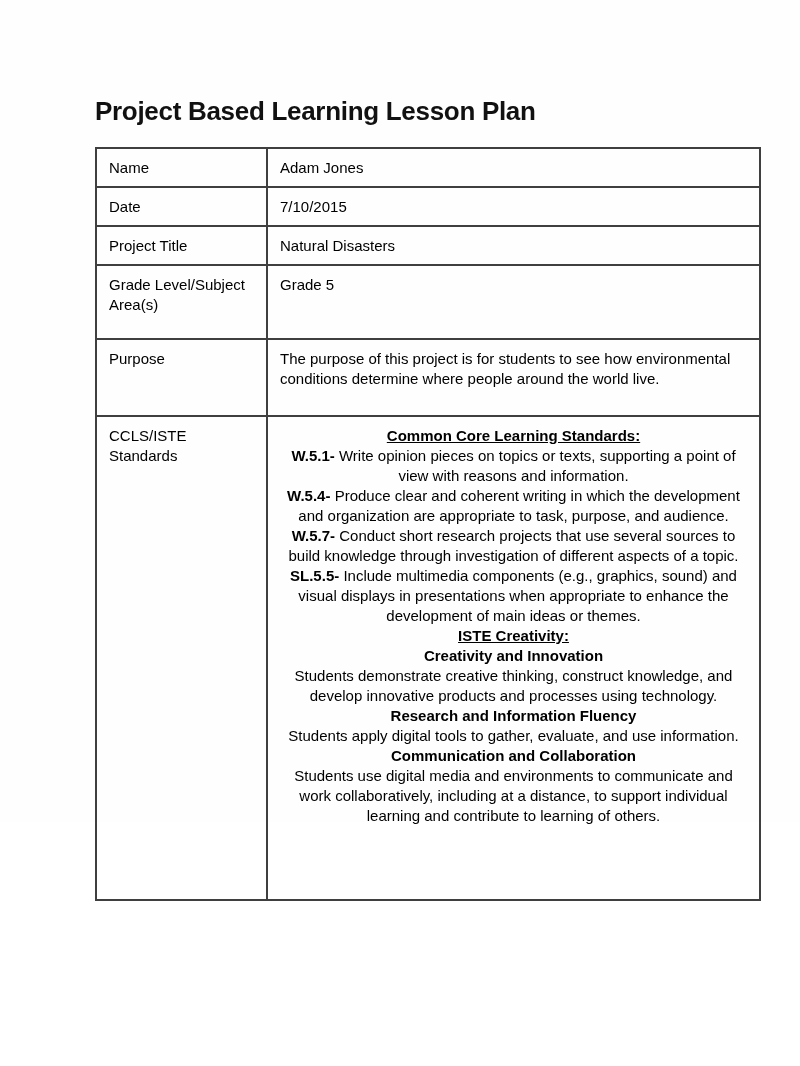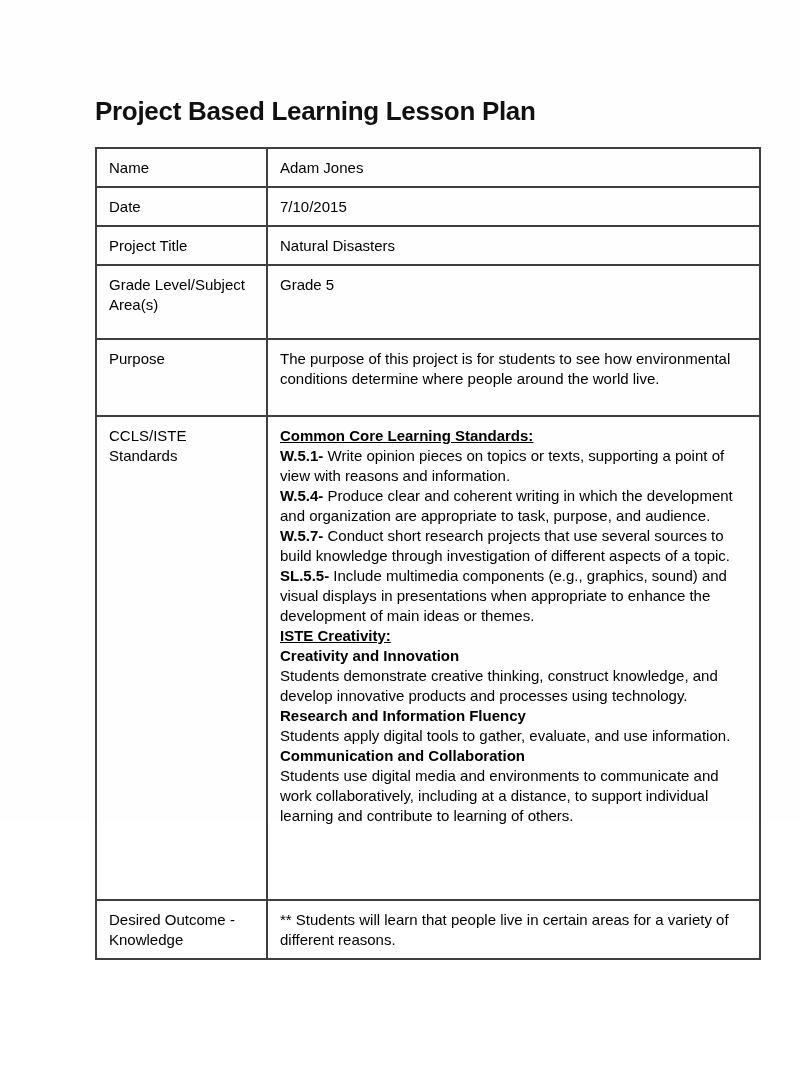--- a/index.html
+++ b/index.html
@@ -50,21 +50,21 @@
   }
   td.label-cell { width: 145px; }
   td.value-cell { width: 467px; }
 
   tr.row-short   td { height: 19px; }   
   tr.row-grade   td { height: 55px; }
   tr.row-purpose td { height: 58px; }
   tr.row-standards td { height: 465px; border-radius: 7px; }
   tr.row-outcome td { height: 40px; }
 
-  .value-cell p { margin: 0; }
+  .value-cell p { margin: 0; text-align: center; }
   .std-heading {
     font-weight: bold;
     text-decoration: underline;
   }
   .std-subtitle { font-weight: bold; }
   .std-code { font-weight: bold; }
 </style>
 </head>
 <body>
 
@@ -120,20 +120,16 @@
 
           <p class="std-subtitle">Research and Information Fluency</p>
           <p>Students apply digital tools to gather, evaluate, and use information.</p>
 
           <p class="std-subtitle">Communication and Collaboration</p>
           <p>Students use digital media and environments to communicate and work collaboratively, including at a distance, to support individual learning and contribute to learning of others.</p>
 
         </td>
       </tr>
 
-      <tr class="row-outcome">
-        <td class="label-cell">Desired Outcome - Knowledge</td>
-        <td class="value-cell">** Students will learn that people live in certain areas for a variety of different reasons.</td>
-      </tr>
     </tbody>
   </table>
 
 </div>
 
 </body></html>

